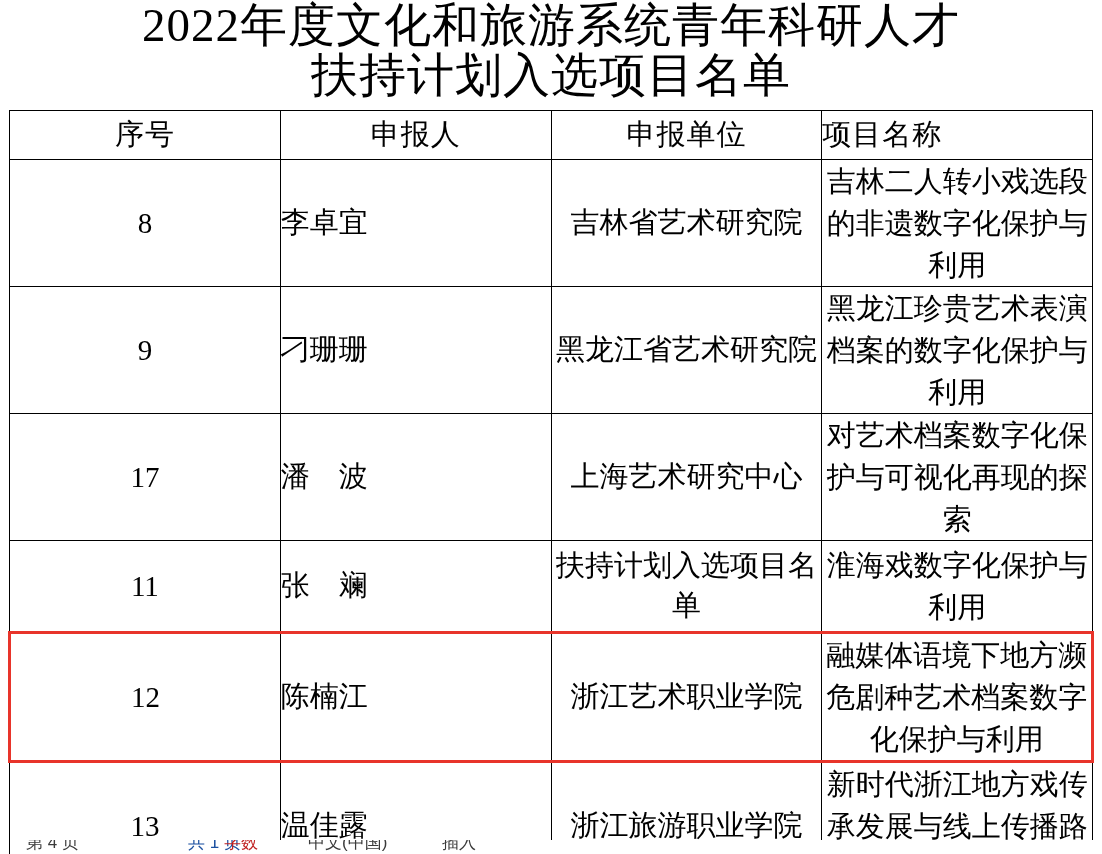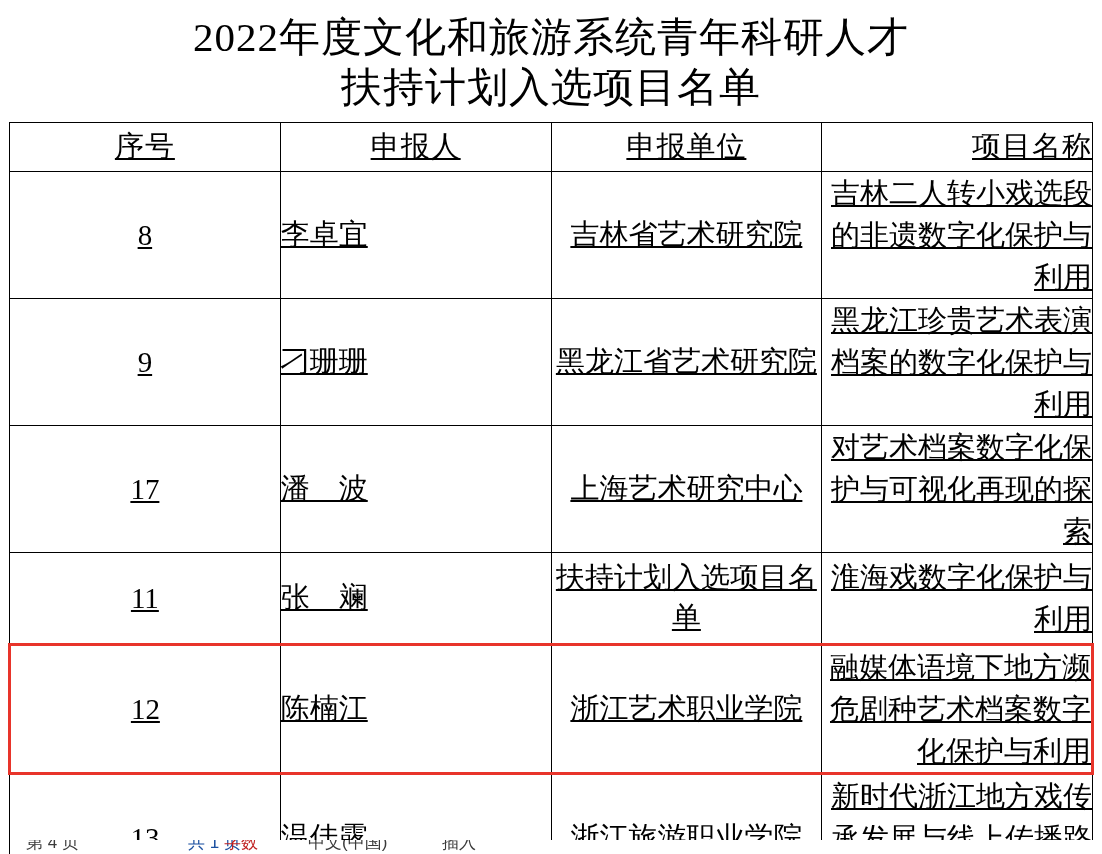--- a/index.html
+++ b/index.html
@@ -16,41 +16,39 @@
   }
   #page {
     position: relative;
     width: 1102px;
     height: 854px;
     background: #ffffff;
   }
   .doc-title {
     text-align: center;
     font-family: "Liberation Serif", serif;
-    font-size: 41px;
+    font-size: 47px;
     line-height: 50px;
     letter-spacing: 1px;
-    padding-top: 12px;
     font-weight: 400;
   }
   .doc-title .line {
     display: block;
     white-space: nowrap;
   }
   table.main-table {
     border-collapse: collapse;
     width: 1086px;
     margin: 10px auto 0 auto;
     table-layout: fixed;
   }
   table.main-table td, table.main-table th {
     border: 1px solid #000000;
     padding: 0;
     vertical-align: middle;
-    text-decoration: underline;
   }
   th.hdr {
     font-size: 29px;
     font-weight: 400;
     text-align: center;
     height: 48px;
     letter-spacing: 1px;
     font-family: "Liberation Serif", serif;
   }
   td.c-no {
@@ -63,21 +61,21 @@
     font-size: 29px;
     width: 140px;
     letter-spacing: 0px;
   }
   td.c-org {
     text-align: center;
     font-size: 29px;
     width: 300px;
   }
   td.c-proj {
-    text-align: right;
+    text-align: center;
     font-size: 29px;
     padding: 6px 8px 6px 10px;
     line-height: 42px;
   }
   tr.data-row {
     height: 92px;
   }
   
   tr.highlight td {
     border-top: 3px solid #e8342a;
@@ -124,21 +122,21 @@
     <span class="line">2022年度文化和旅游系统青年科研人才</span>
     <span class="line">扶持计划入选项目名单</span>
   </div>
 
   <table class="main-table">
     <thead>
       <tr>
         <th class="hdr c-no">序号</th>
         <th class="hdr c-name">申报人</th>
         <th class="hdr c-org">申报单位</th>
-        <th class="hdr c-proj" style="text-align:right">项目名称</th>
+        <th class="hdr c-proj" style="text-align:left">项目名称</th>
       </tr>
     </thead>
     <tbody>
       <tr class="data-row">
         <td class="c-no">8</td>
         <td class="c-name">李卓宜</td>
         <td class="c-org">吉林省艺术研究院</td>
         <td class="c-proj">吉林二人转小戏选段的非遗数字化保护与利用</td>
       </tr>
       <tr class="data-row">

